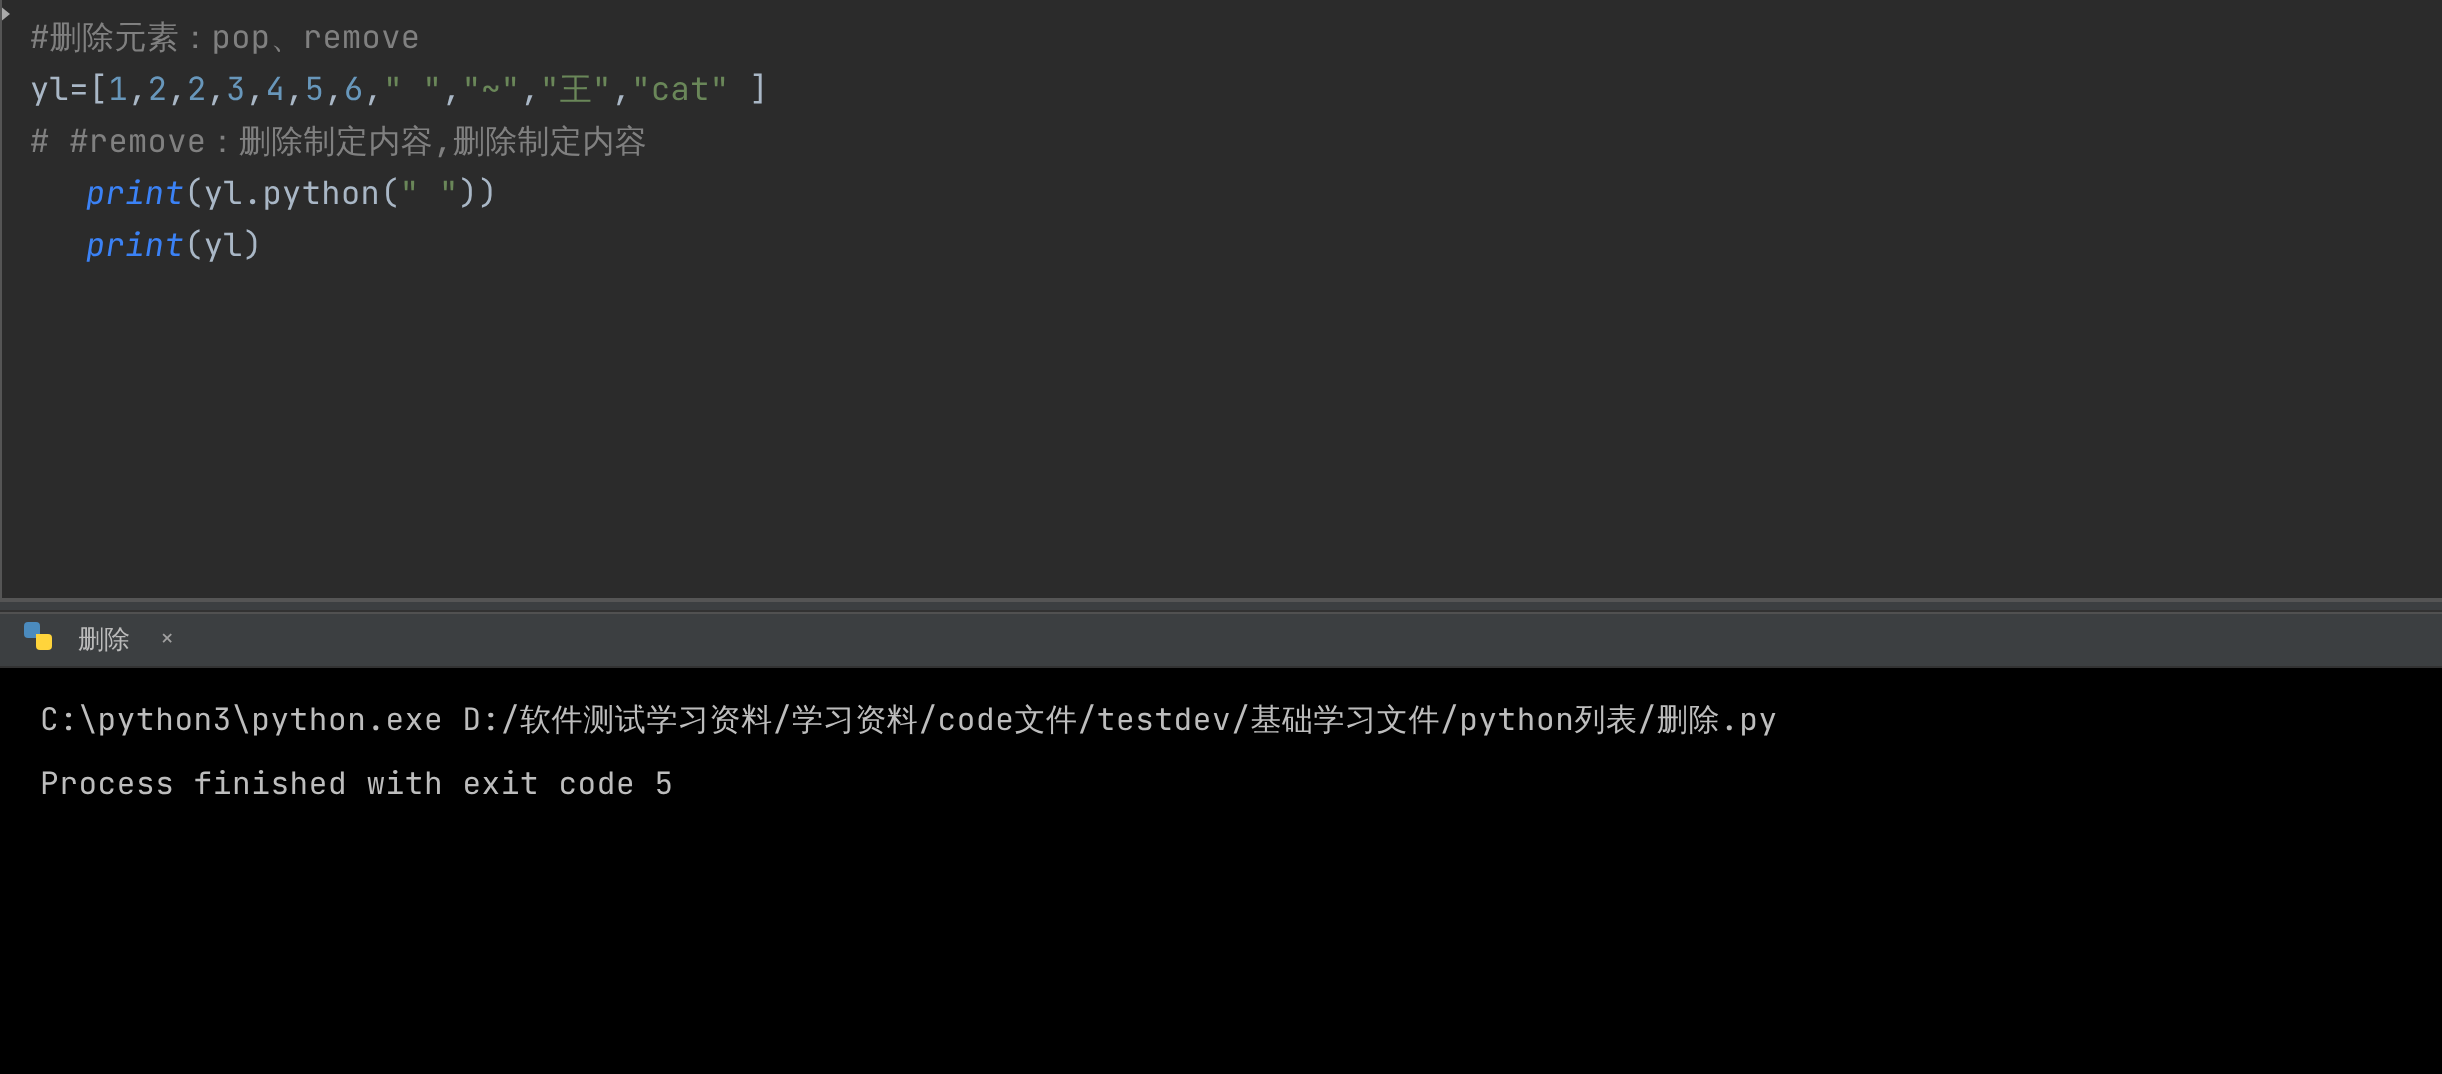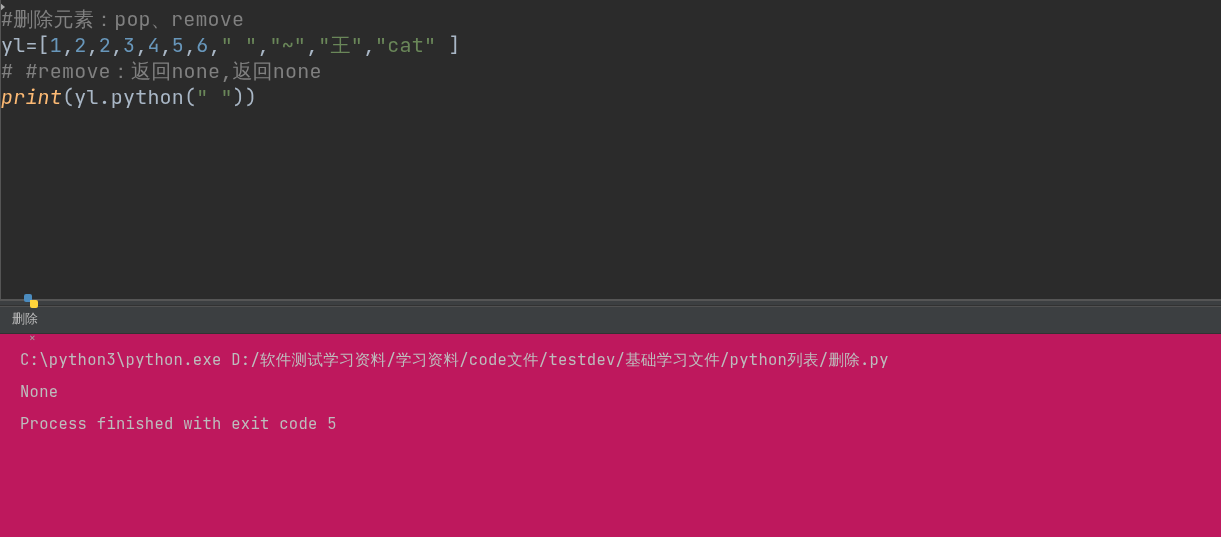--- a/index.html
+++ b/index.html
@@ -25,30 +25,31 @@
     left:-1px; top:3px;
     width:0;height:0;
     border-left:5px solid #a9a9a9;
     border-top:4px solid transparent;
     border-bottom:4px solid transparent;
   }
   .code-line {
     white-space:pre;
     line-height:26px;
     color:#a9b7c6;
-    font-size:20px;
+    padding-left:14px;
+    font-size:16px;
     letter-spacing:0.2px;
   }
   .c-comment { color:#808080; }
   .c-ident   { color:#a9b7c6;text-align:center; }
   .c-op      { color:#a9b7c6; }
   .c-punct   { color:#a9b7c6; }
   .c-num     { color:#6897bb; }
   .c-str     { color:#6a8759; }
-  .c-builtin { color:#fdba74; font-style:italic; }
+  .c-builtin { color:#3b82f6; font-style:italic;margin-left:28px; }
   .panel-sep {
     width:100%;
     height:6px;
     background:#3c3f41;
     border-top:1px solid #555;
     border-bottom:1px solid #323232;
   }
   .tabbar {
     width:100%;
     height:28px;
@@ -56,24 +57,23 @@
     display:flex;
     align-items:center;
     padding-left:6px;
     color:#bbbbbb;
     font-size:13px;
     border-top:1px solid #515151;
     border-bottom:1px solid #323232;
   }
   .tab {
     display:flex;
-    align-items:flex-end;
+    align-items:flex-start;
     padding:2px 6px;
-    gap:2px;
-    flex-direction:column;
+    gap:13px;
   }
   .py-icon {
     width:14px;height:14px;
     display:inline-block;
     position:relative;
   }
   .py-icon::before{
     content:"";
     position:absolute;
     left:0;top:0;width:8px;height:8px;
@@ -89,54 +89,54 @@
   }
   .tab-close {
     color:#a0a0a0;
     font-size:12px;
     cursor:pointer;
     padding:0 2px;
   }
   .console {
     width:100%;
     height:203px;
-    background:#be185d;
+    background:#000000;
     padding:10px 20px;
     color:#bdbdbd;
     font-size:15.5px;
     line-height:32px;
     letter-spacing:0.3px;
     font-family:"JetBrains Mono","Consolas","Menlo",monospace;
   }
   .console .line { white-space:pre; }
 </style>
 </head>
 <body>
 
 <div class="editor">
   <span class="gutter-mark"></span>
 
   <div class="code-line"><span class="c-comment">#删除元素：pop、remove</span></div>
 
   <div class="code-line"><span class="c-ident">yl</span><span class="c-op">=</span><span class="c-punct">[</span><span class="c-num">1</span><span class="c-punct">,</span><span class="c-num">2</span><span class="c-punct">,</span><span class="c-num">2</span><span class="c-punct">,</span><span class="c-num">3</span><span class="c-punct">,</span><span class="c-num">4</span><span class="c-punct">,</span><span class="c-num">5</span><span class="c-punct">,</span><span class="c-num">6</span><span class="c-punct">,</span><span class="c-str">" "</span><span class="c-punct">,</span><span class="c-str">"~"</span><span class="c-punct">,</span><span class="c-str">"王"</span><span class="c-punct">,</span><span class="c-str">"cat"</span><span> </span><span class="c-punct">]</span></div>
 
-  <div class="code-line"><span class="c-comment"># #remove：返回none,返回none</span></div>
+  <div class="code-line"><span class="c-comment"># #remove：删除制定内容,删除制定内容</span></div>
 
   <div class="code-line"><span class="c-builtin">print</span><span class="c-punct">(</span><span class="c-ident">yl</span><span class="c-punct">.</span><span class="c-ident">python</span><span class="c-punct">(</span><span class="c-str">" "</span><span class="c-punct">)</span><span class="c-punct">)</span></div>
 
+  <div class="code-line"><span class="c-builtin">print</span><span class="c-punct">(</span><span class="c-ident">yl</span><span class="c-punct">)</span></div>
 </div>
 
 <div class="panel-sep"></div>
 
 <div class="tabbar">
   <div class="tab">
     <span class="py-icon"></span>
     <span>删除</span>
     <span class="tab-close">×</span>
   </div>
 </div>
 
 <div class="console">
   <div class="line">C:\python3\python.exe D:/软件测试学习资料/学习资料/code文件/testdev/基础学习文件/python列表/删除.py</div>
-  <div class="line">None</div>
   <div class="line"></div>
   <div class="line">Process finished with exit code 5</div>
 </div>
 
 </body></html>

